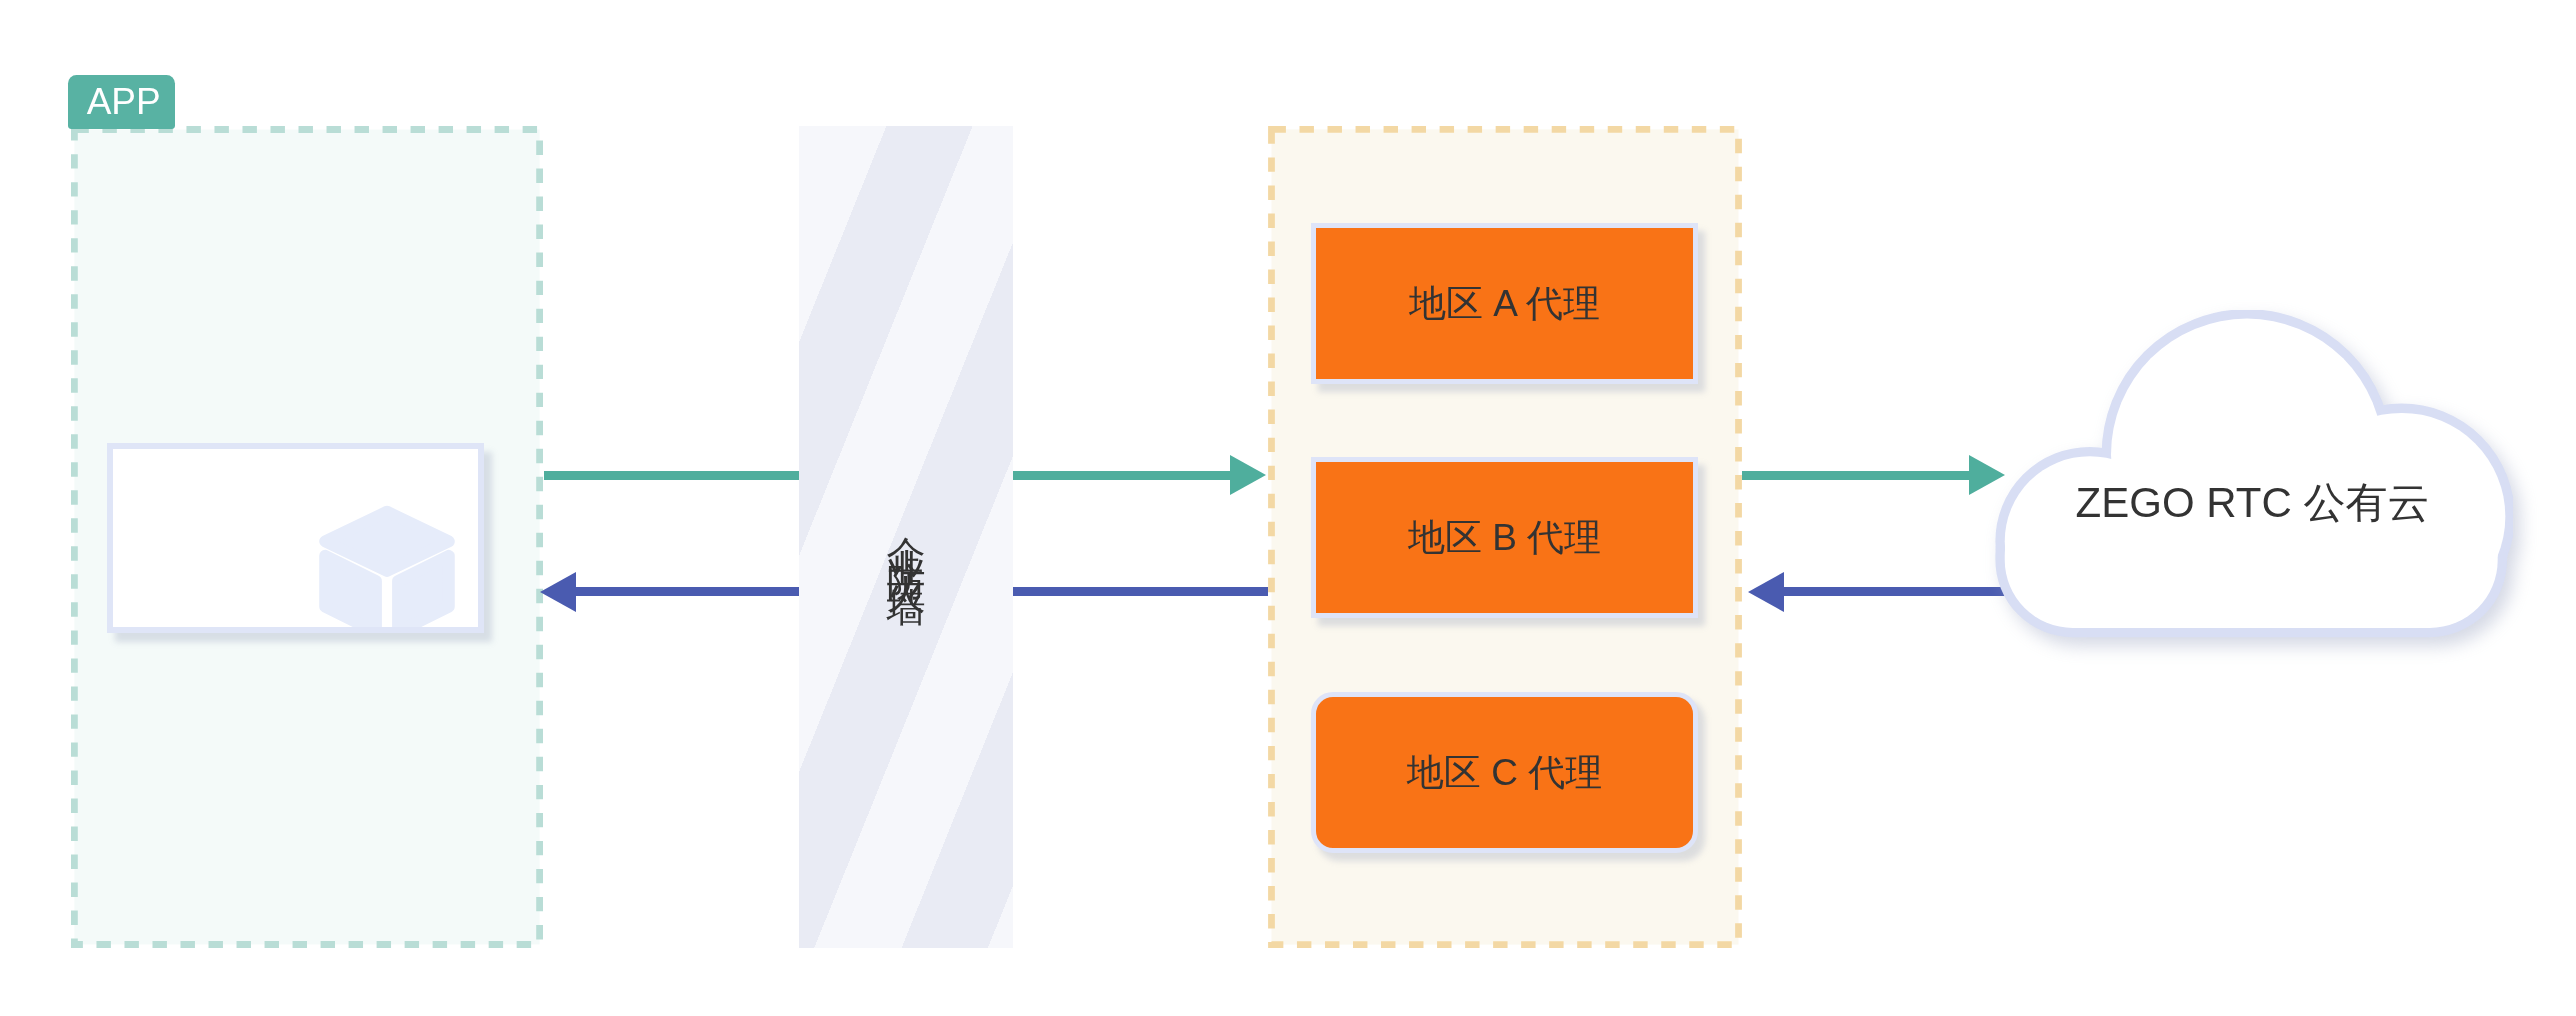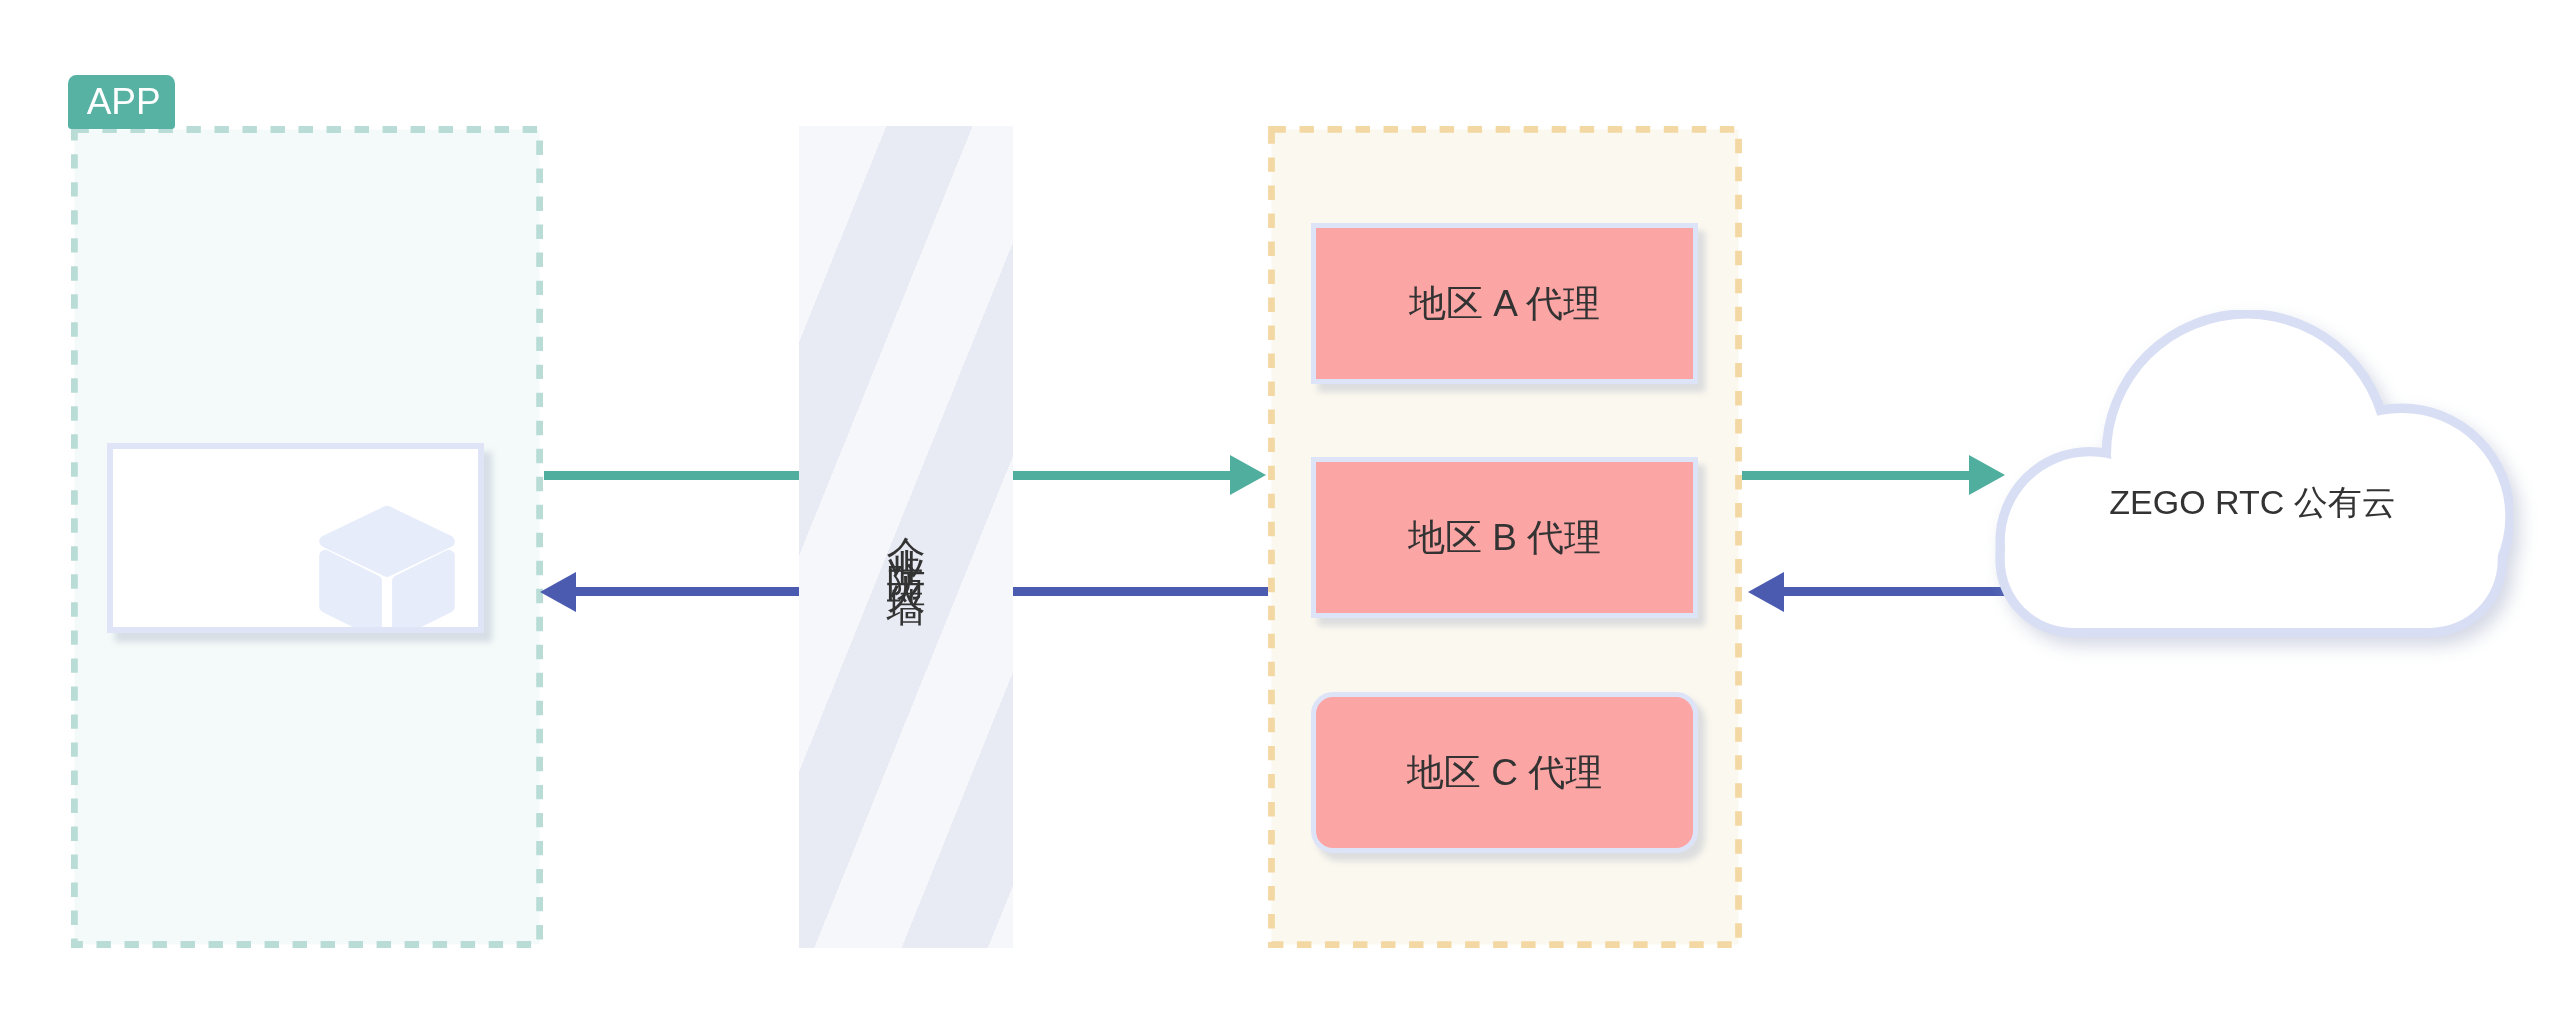--- a/index.html
+++ b/index.html
@@ -44,39 +44,39 @@
   #firewall-label{
     position:absolute;left:50%;top:50%;transform:translate(-50%,-50%);
     writing-mode:vertical-rl;letter-spacing:0.32em;
     font-size:39px;color:#333333;white-space:nowrap;
   }
 
   
   #proxy-group{left:1268px;top:126px;width:474px;height:822px;z-index:1;}
   .proxy-box{
     position:absolute;left:1311px;width:387px;height:161px;z-index:4;
-    background:#fca5a5;border:5.1px solid #DEE4F8;box-sizing:border-box;
+    background:#f97316;border:5.1px solid #DEE4F8;box-sizing:border-box;
     box-shadow:6.8px 7.6px 6px rgba(140,150,180,0.28);
     display:flex;align-items:center;justify-content:center;
     font-size:37px;color:#333333;
   }
   #proxy-a{top:223px;}
   #proxy-b{top:457px;}
   #proxy-c{top:692px;border-radius:22px;}
 
   
   #cloud{
     left:1992px;top:310px;width:521px;height:329px;z-index:4;
     filter:drop-shadow(7.6px 9.3px 8.5px rgba(150,160,190,0.40));
   }
   #cloud-label{
     position:absolute;left:0;top:0;right:0;bottom:0;
     display:flex;align-items:center;justify-content:center;
     padding-top:56px;box-sizing:border-box;
-    font-size:34px;color:#333333;white-space:nowrap;
+    font-size:42px;color:#333333;white-space:nowrap;
   }
 </style>
 </head>
 <body>
 
 <div id="canvas">
 
   <div id="app-box" class="abs">
     <svg width="472" height="822" viewBox="0 0 556 968">
       <rect x="4" y="4" width="548" height="960" fill="#F4FAF9" stroke="#B9DDD6" stroke-width="8" stroke-dasharray="17 16"></rect>

